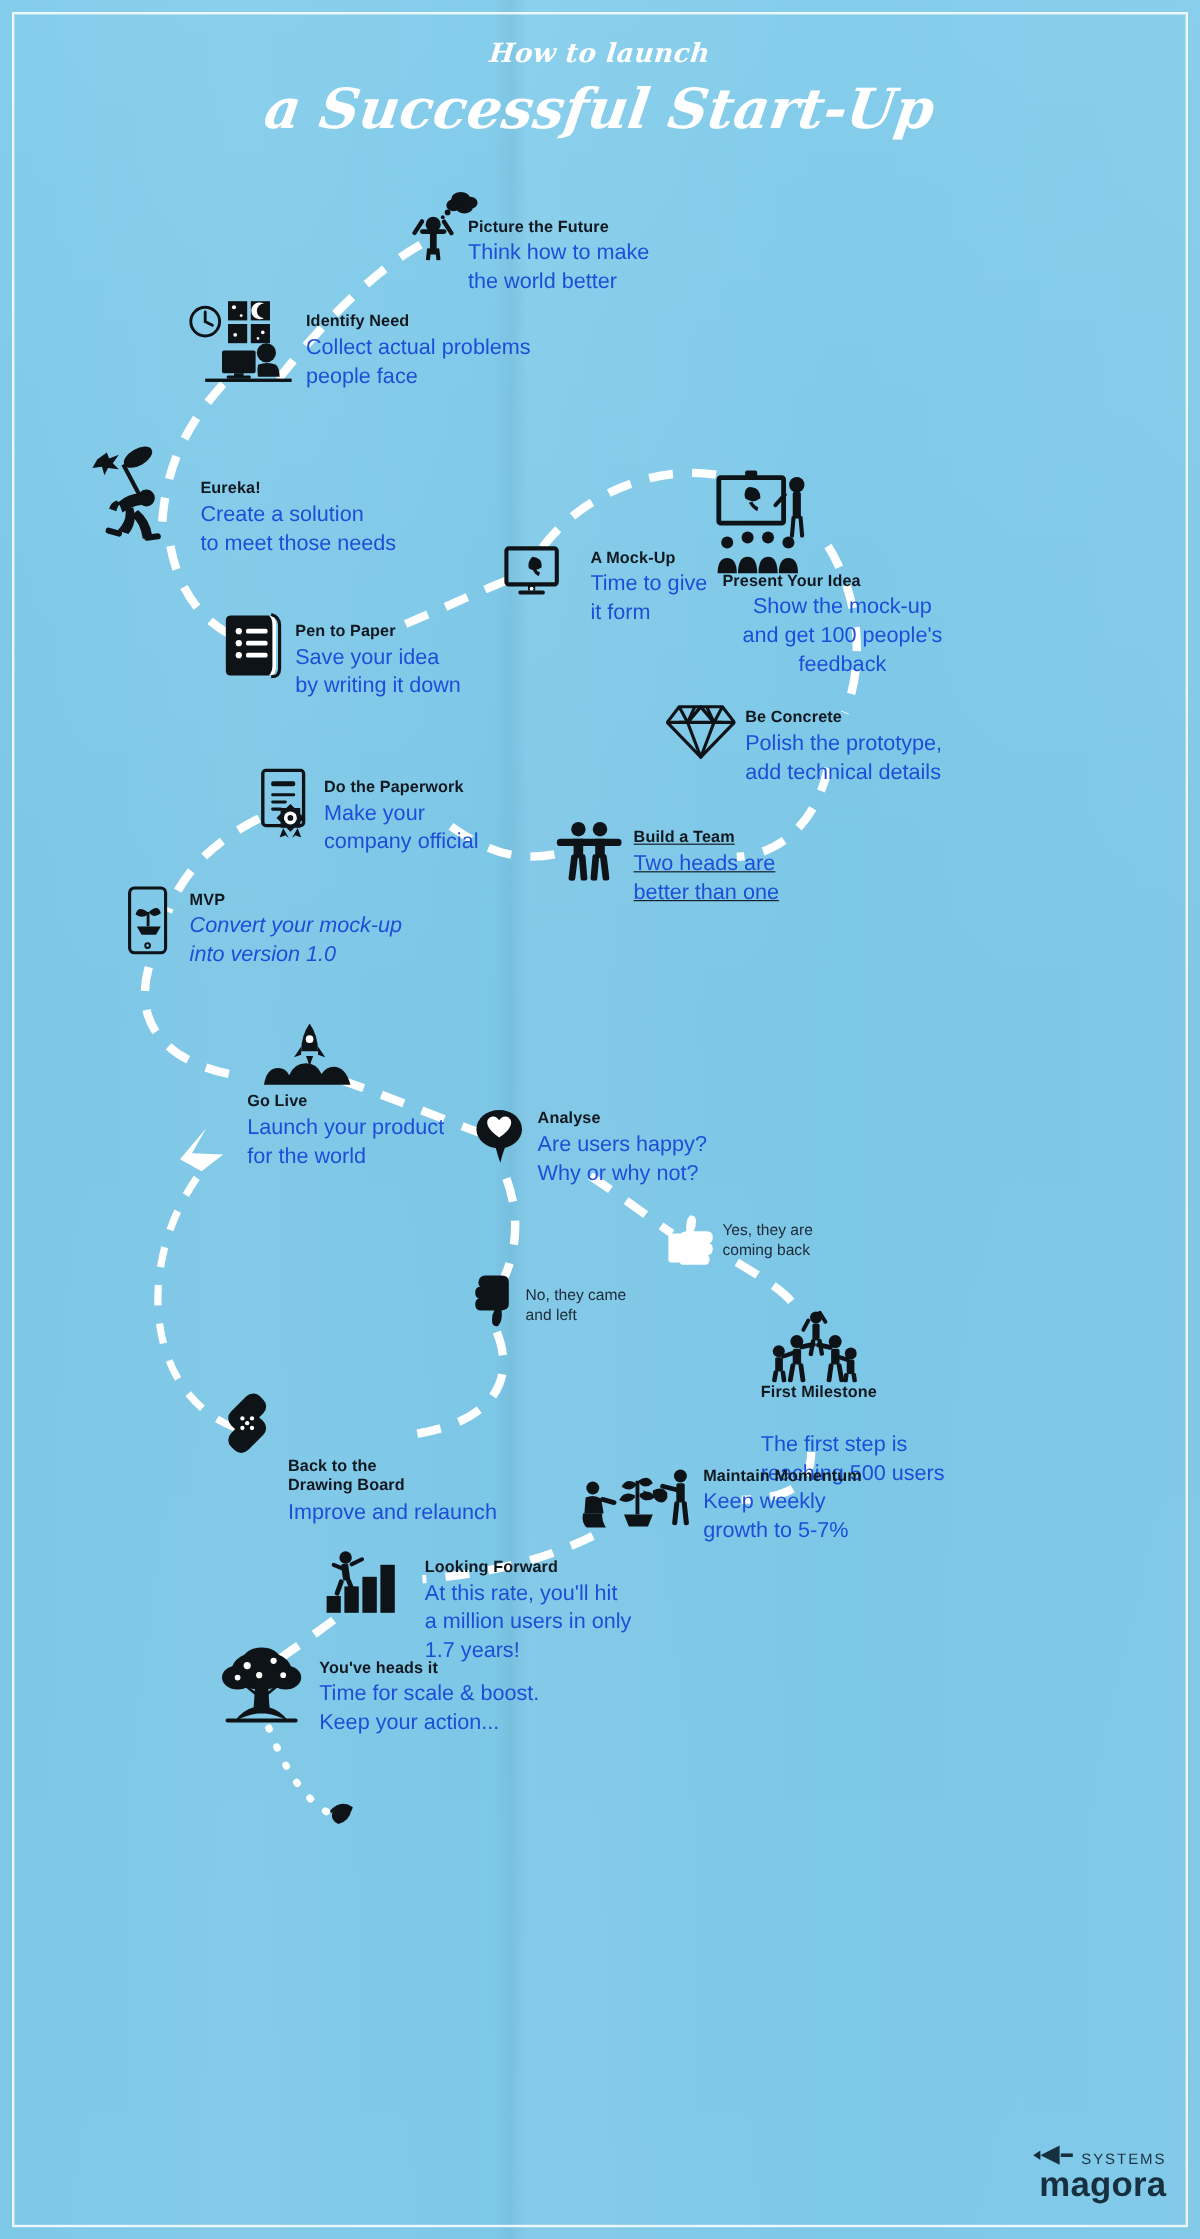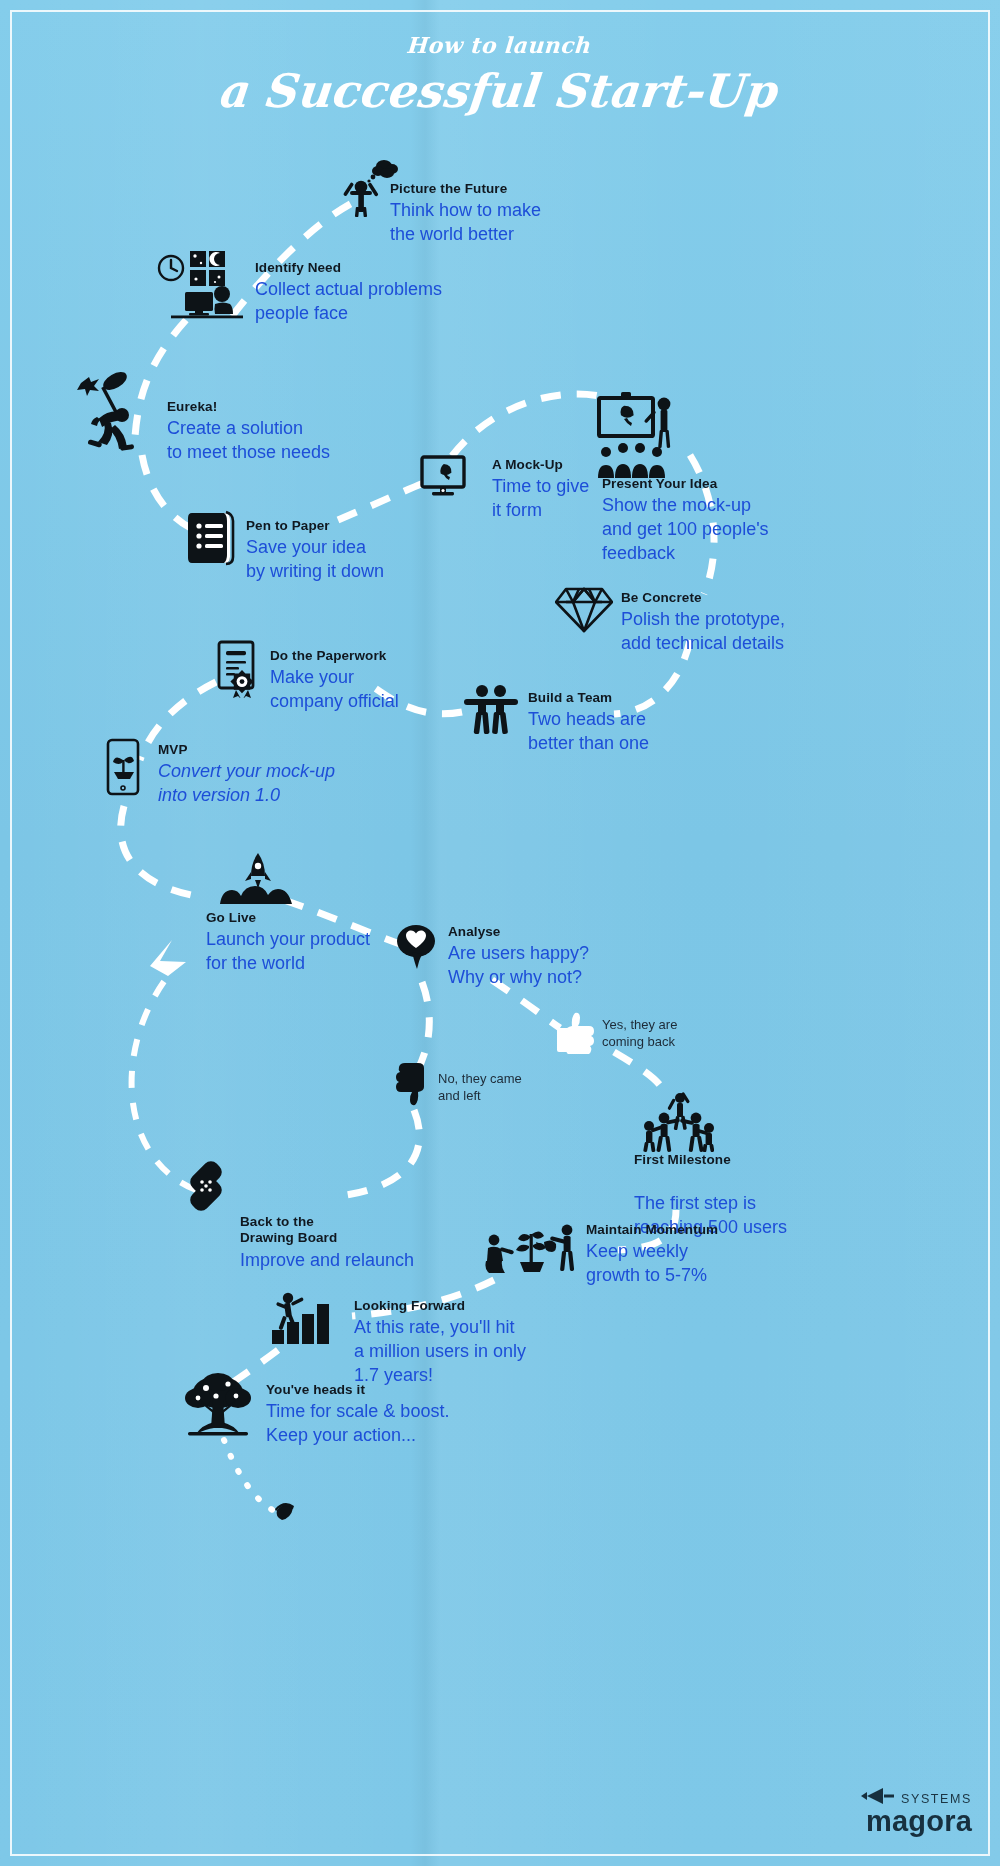--- a/index.html
+++ b/index.html
@@ -289,21 +289,21 @@
           <path d="M19,88 q0,-14 8,-14 q8,0 8,14z"></path>
         <circle cx="44" cy="58" r="5"></circle>
           <path d="M36,88 q0,-14 8,-14 q8,0 8,14z"></path>
         <circle cx="61" cy="62" r="5"></circle>
           <path d="M53,88 q0,-13 8,-13 q8,0 8,13z"></path>
       </g>
     </svg>
   </div>
   <div class="txt" style="position:absolute;left:6px;top:86px;width:200px;">
     <div class="title">Present Your Idea</div>
-    <div class="desc" style="white-space:pre-line;">Show the mock-up
+    <div class="desc" style="white-space:pre-line;text-align:center;">Show the mock-up
 and get 100 people's
 feedback</div>
   </div>
 </div>
 
 <div class="step" style="left:555px;top:584px;">
   <div class="icon" style="left:0;top:0;">
     <svg width="58" height="50" viewBox="0 0 58 50">
       <g class="no-fill" stroke-width="2.6" stroke-linejoin="round">
         <path d="M11,5 h36 l10,13 l-28,29 l-28,-29z"></path>
@@ -333,21 +333,21 @@
         <rect x="2" y="15" width="54" height="6" rx="3"></rect>
         <rect x="16" y="15" width="8" height="16"></rect>
         <rect x="34" y="15" width="8" height="16"></rect>
         <rect x="13" y="28" width="5.6" height="22" rx="2" transform="rotate(7 15 38)"></rect>
         <rect x="21" y="28" width="5.6" height="22" rx="2" transform="rotate(-5 24 38)"></rect>
         <rect x="31" y="28" width="5.6" height="22" rx="2" transform="rotate(5 34 38)"></rect>
         <rect x="39" y="28" width="5.6" height="22" rx="2" transform="rotate(-7 42 38)"></rect>
       </g>
     </svg>
   </div>
-  <div class="txt" style="position:absolute;left:66px;top:6px;width:200px;">
+  <div class="txt" style="position:absolute;left:66px;top:6px;width:200px;text-decoration:underline;">
     <div class="title">Build a Team</div>
     <div class="desc" style="white-space:pre-line;">Two heads are
 better than one</div>
   </div>
 </div>
 
 <div class="step" style="left:216px;top:640px;">
   <div class="icon" style="left:0;top:0;">
     <svg width="46" height="58" viewBox="0 0 46 58">
       <rect x="3" y="2" width="34" height="46" rx="2.6" class="no-fill" stroke-width="2.8"></rect>

